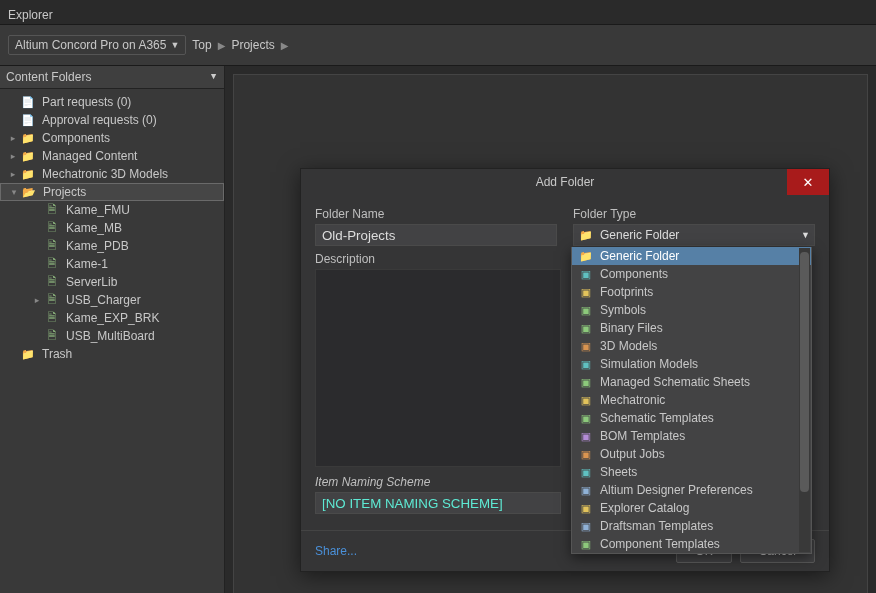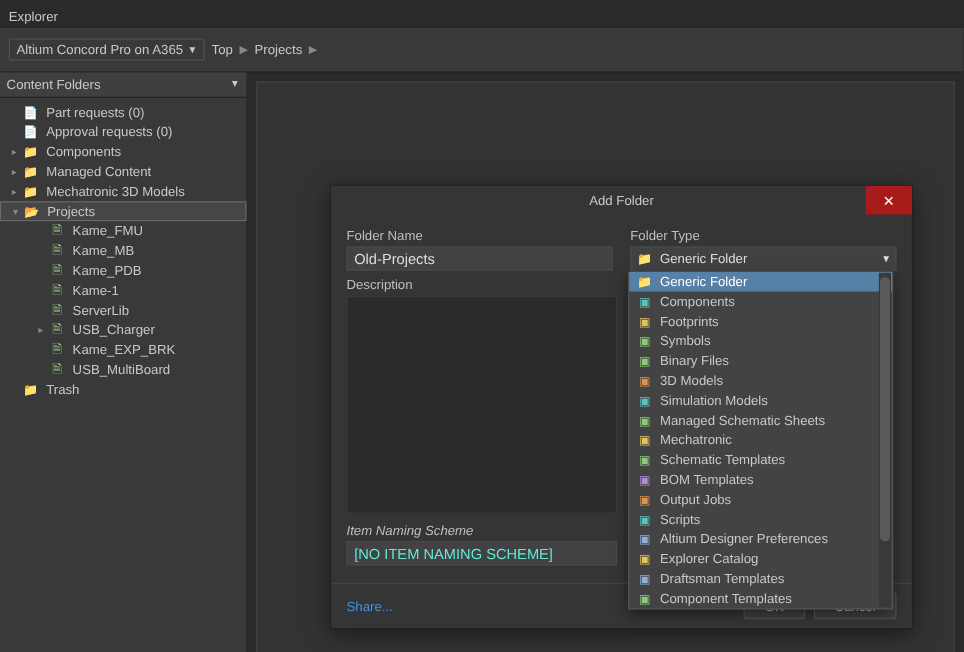--- a/index.html
+++ b/index.html
@@ -253,21 +253,21 @@
     <div class="dd-item">
       <span class="dd-ico c-purple">▣</span>
       <span>BOM Templates</span>
     </div>
     <div class="dd-item">
       <span class="dd-ico c-orange">▣</span>
       <span>Output Jobs</span>
     </div>
     <div class="dd-item">
       <span class="dd-ico c-teal">▣</span>
-      <span>Scripts</span>
+      <span>Sheets</span>
     </div>
     <div class="dd-item">
       <span class="dd-ico c-blue">▣</span>
       <span>Altium Designer Preferences</span>
     </div>
     <div class="dd-item">
       <span class="dd-ico c-yellow">▣</span>
       <span>Explorer Catalog</span>
     </div>
     <div class="dd-item">

